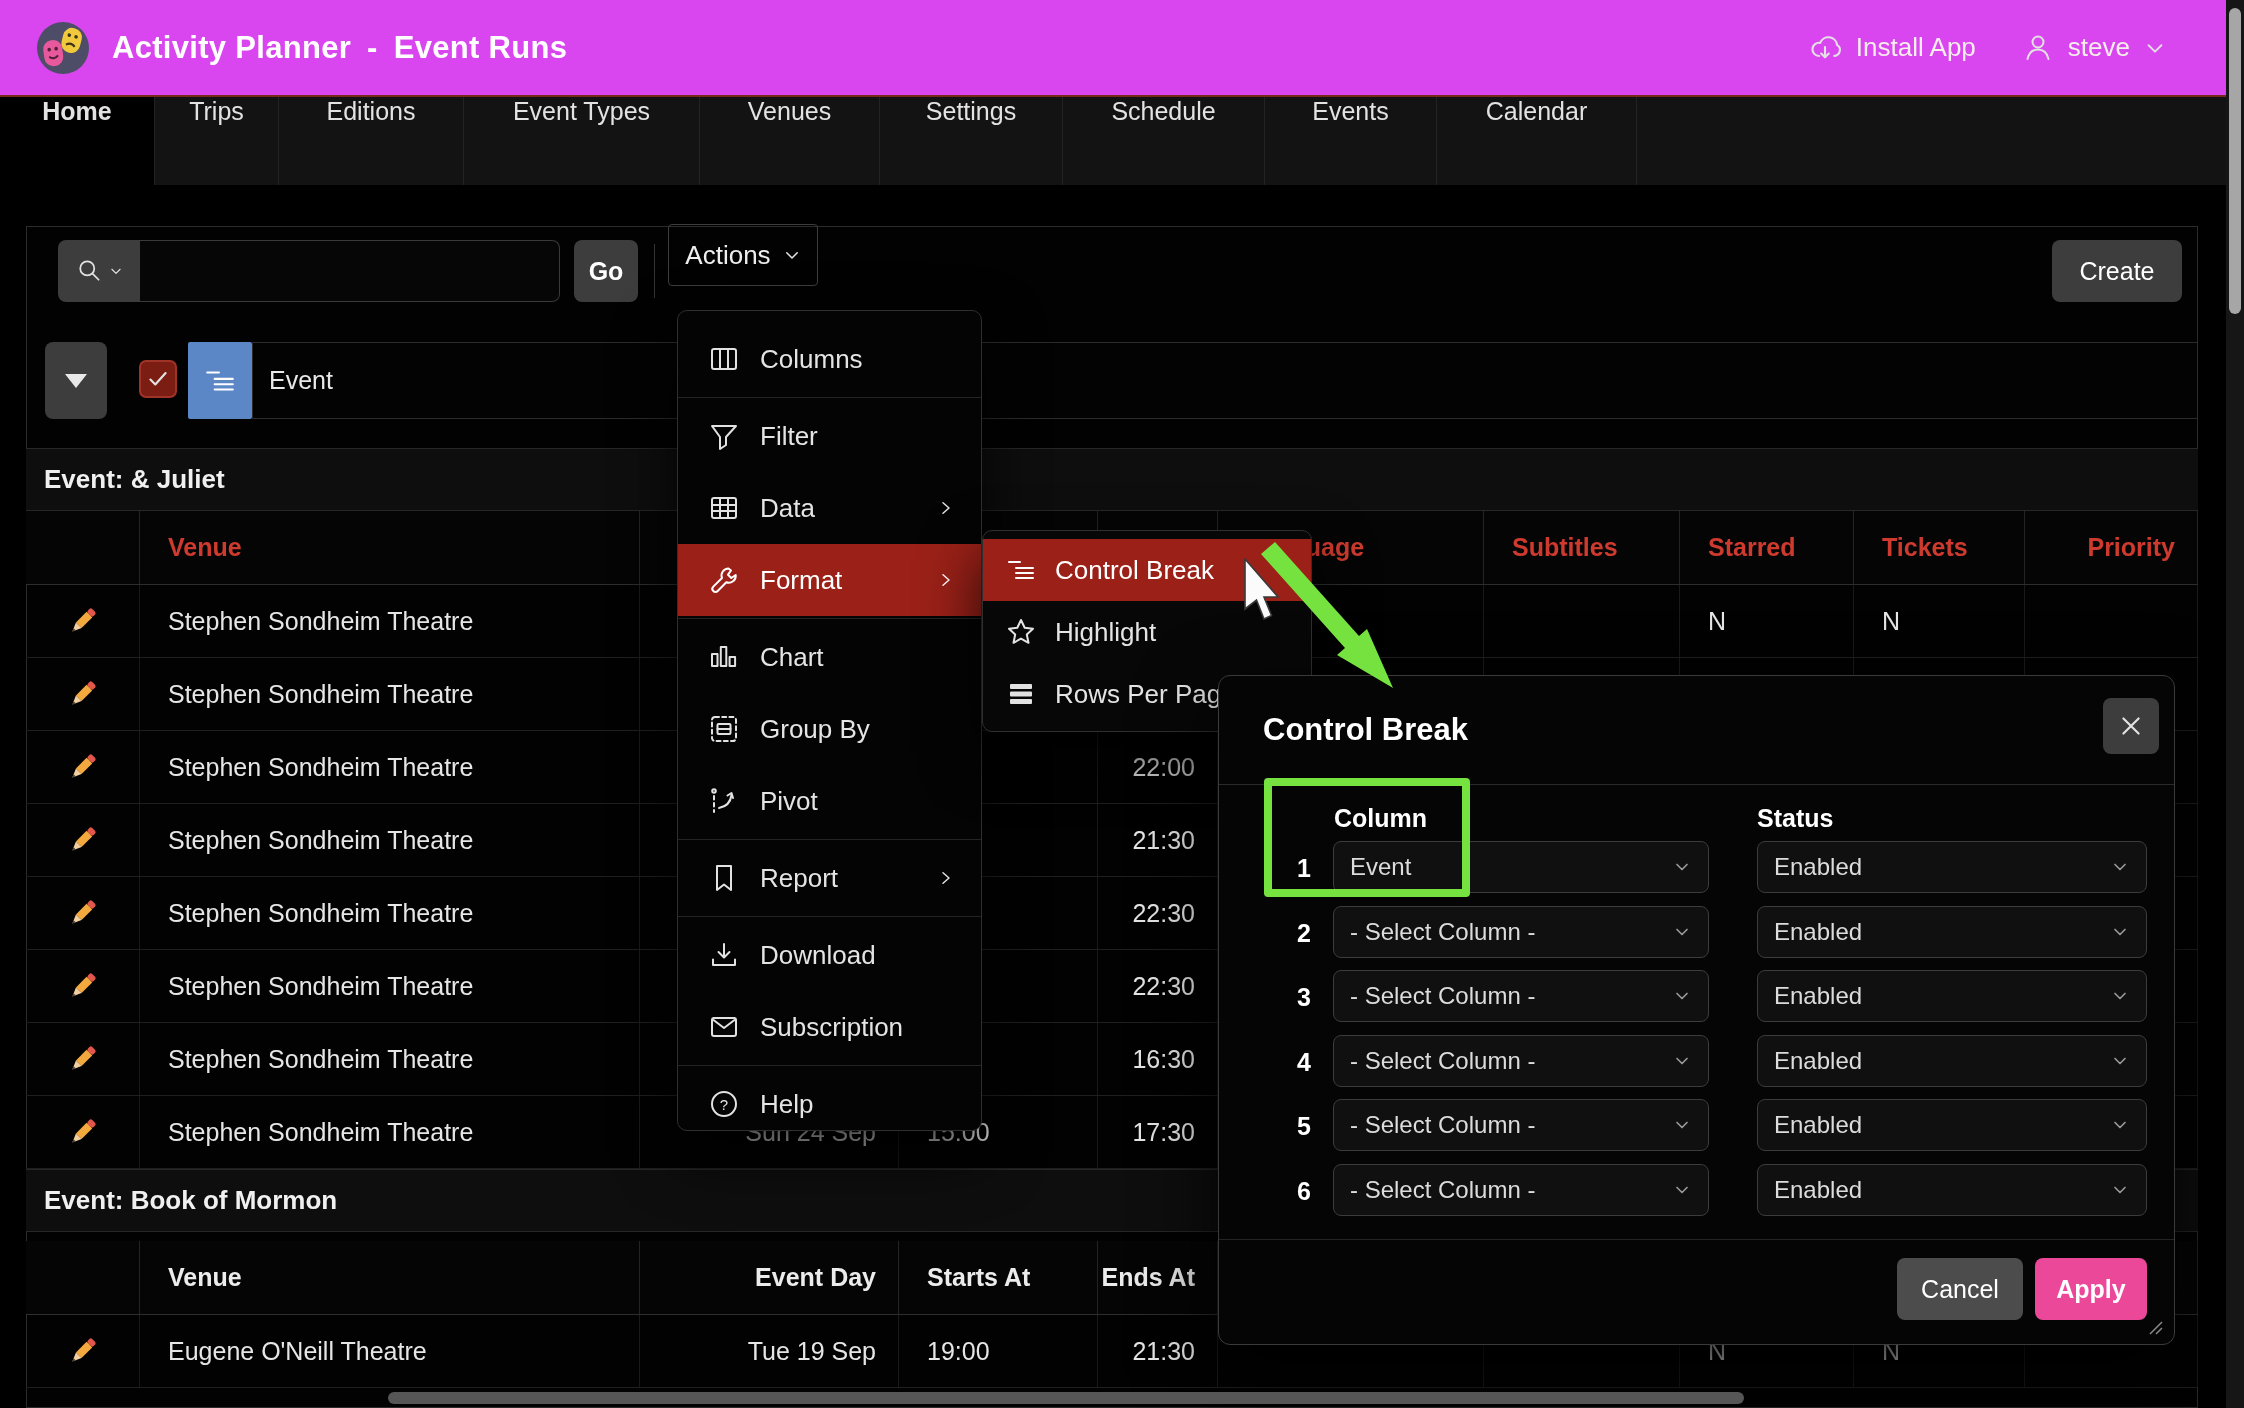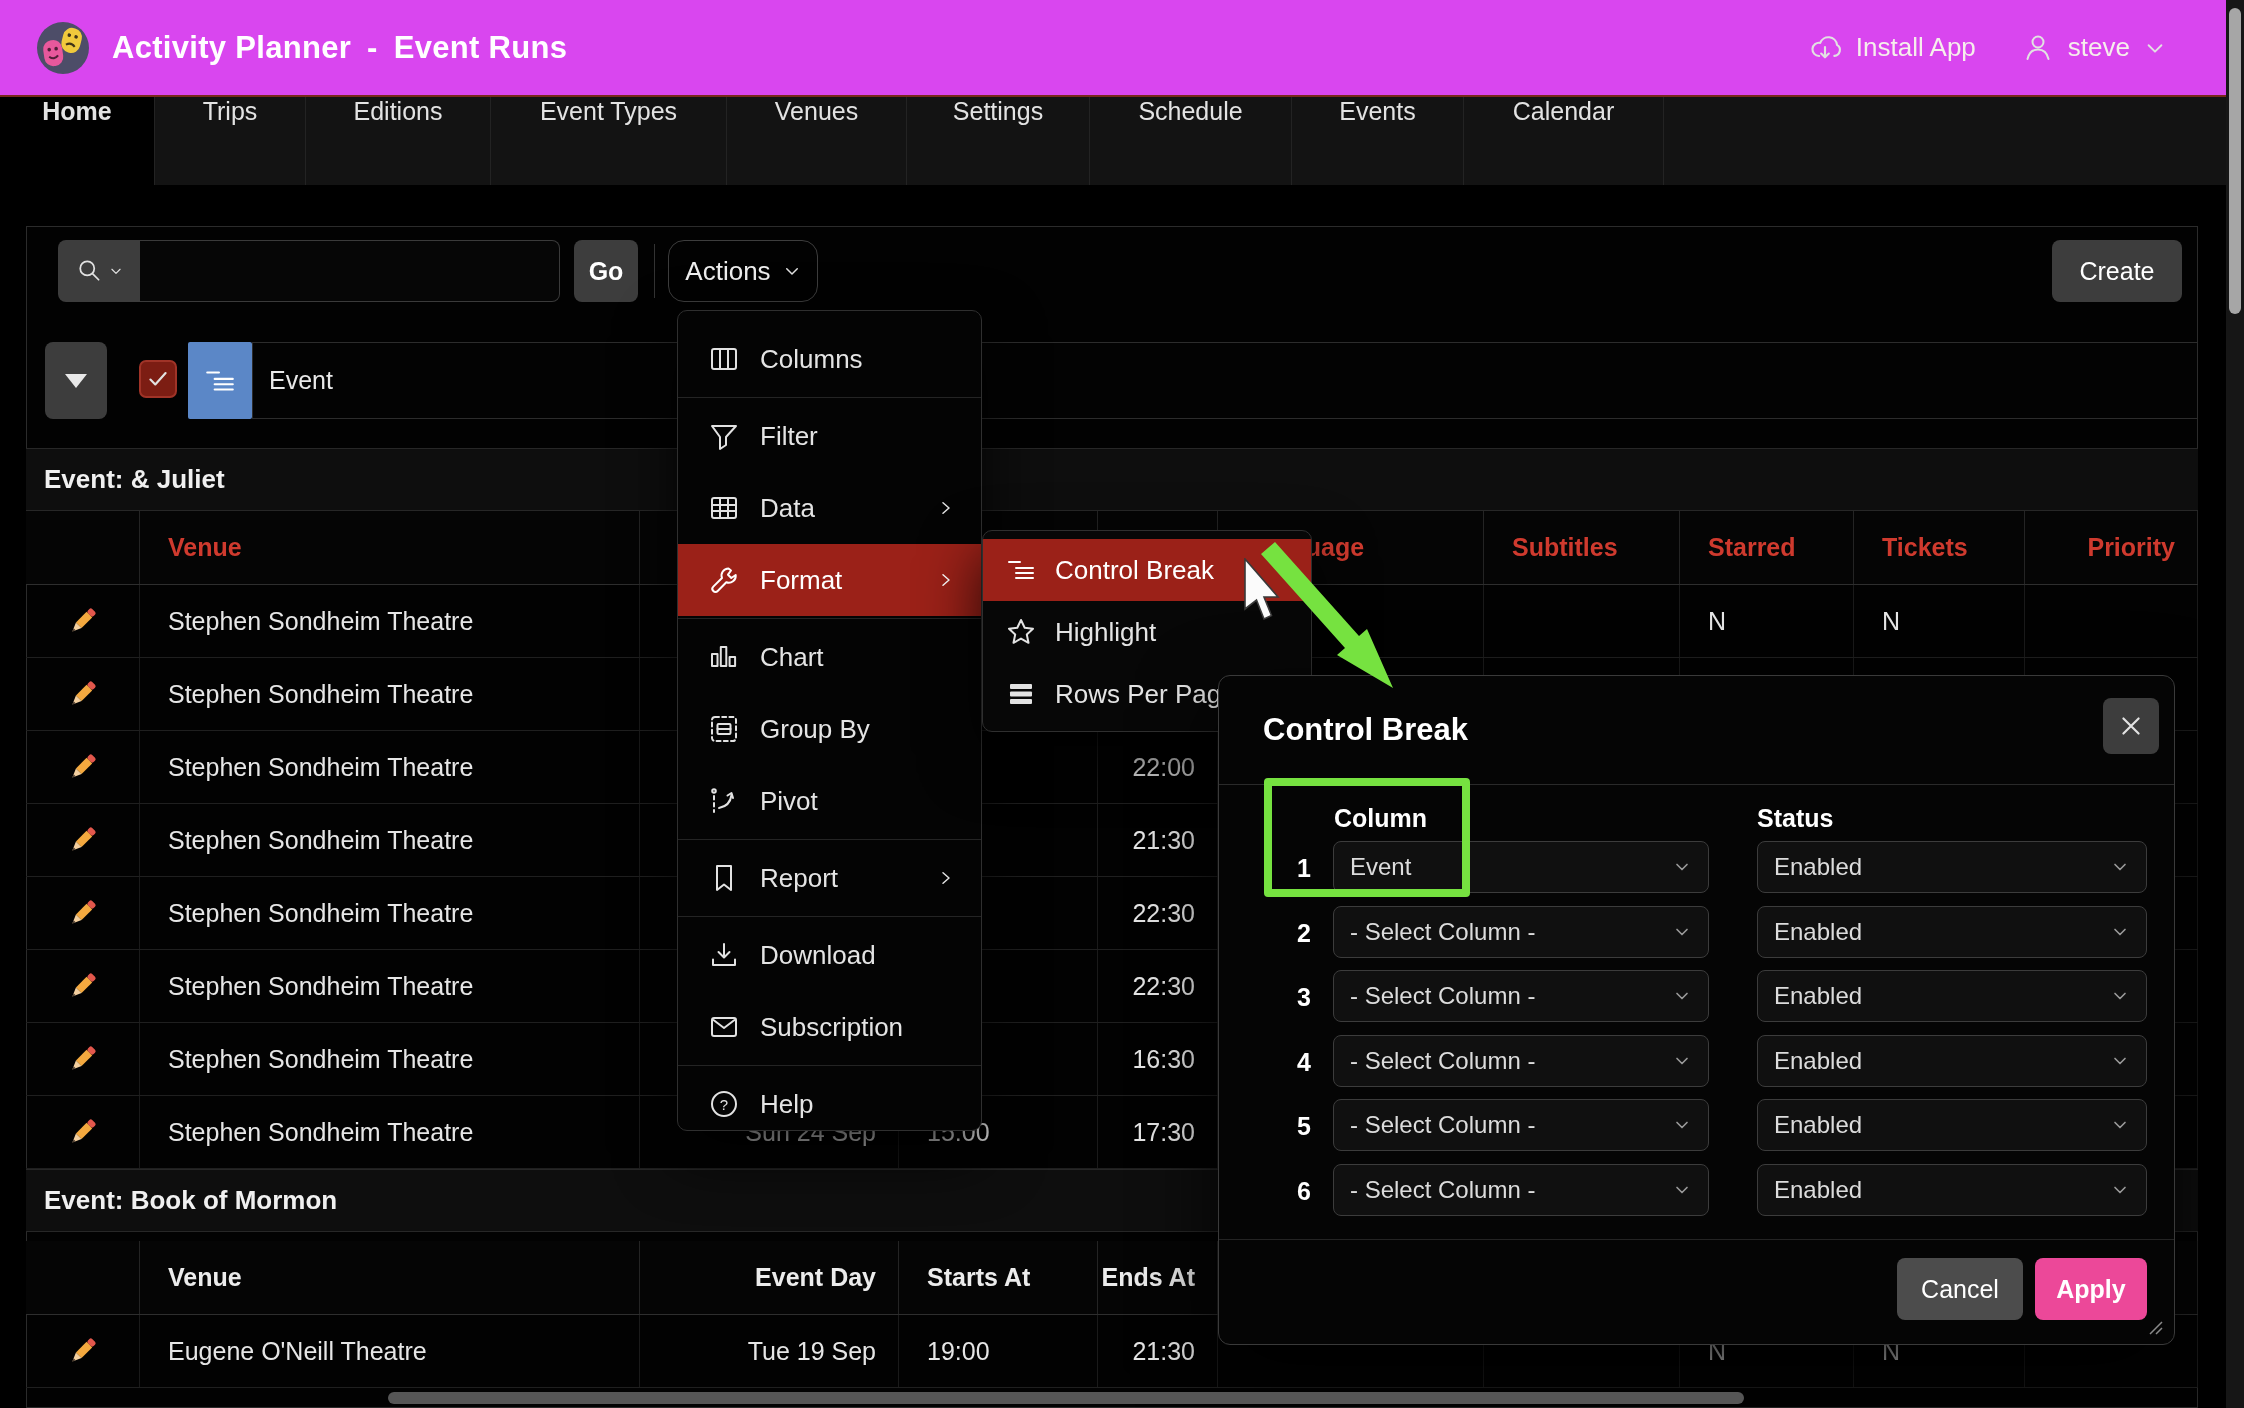--- a/index.html
+++ b/index.html
@@ -21,21 +21,21 @@
   .tab.active{background:#000;font-weight:bold}
 
   
   .region{position:absolute;left:26px;top:226px;width:2172px;height:1182px;border:1px solid #2b2b2b;background:#020202;z-index:1}
 
   
   .sbtn{position:absolute;left:58px;top:240px;width:82px;height:62px;background:#3d3d3d;border-radius:8px 0 0 8px;display:flex;align-items:center;justify-content:center;gap:6px;z-index:2;cursor:pointer}
   .sinput{position:absolute;left:140px;top:240px;width:420px;height:62px;background:#060606;border:1px solid #3a3a3a;border-left:none;border-radius:0 8px 8px 0;color:#eee;font-size:25px;padding:0 16px;z-index:2}
   .gobtn{position:absolute;left:574px;top:240px;width:64px;height:62px;background:#3d3d3d;border-radius:8px;color:#fff;font-weight:bold;font-size:25px;display:flex;align-items:center;justify-content:center;z-index:2;cursor:pointer}
   .vsep{position:absolute;left:654px;top:244px;width:1px;height:54px;background:#333;z-index:2}
-  .actbtn{position:absolute;left:668px;top:240px;width:150px;height:62px;border:1px solid #3d3d3d;border-radius:16px;display:flex;align-items:center;justify-content:center;gap:12px;font-size:26px;color:#eee;z-index:2;cursor:pointer}
+  .actbtn{position:absolute;left:668px;top:224px;width:150px;height:62px;border:1px solid #3d3d3d;border-radius:4px;display:flex;align-items:center;justify-content:center;gap:12px;font-size:26px;color:#eee;z-index:2;cursor:pointer}
   .createbtn{position:absolute;left:2052px;top:240px;width:130px;height:62px;background:#3d3d3d;border-radius:8px;display:flex;align-items:center;justify-content:center;font-size:25px;color:#fff;z-index:2;cursor:pointer}
 
   
   .ddbtn{position:absolute;left:45px;top:342px;width:62px;height:77px;background:#3d3d3d;border-radius:8px;display:flex;align-items:center;justify-content:center;z-index:2;cursor:pointer}
   .tri{width:0;height:0;border-left:11px solid transparent;border-right:11px solid transparent;border-top:14px solid #e8e8e8}
   .cbx{position:absolute;left:139px;top:360px;width:38px;height:38px;background:#7c1d13;border:2px solid #a03327;border-radius:7px;display:flex;align-items:center;justify-content:center;z-index:2;cursor:pointer}
   .bluechip{position:absolute;left:188px;top:342px;width:64px;height:77px;background:#5b87c7;border-radius:2px;display:flex;align-items:center;justify-content:center;z-index:2;cursor:pointer}
   .breakbar{position:absolute;left:252px;top:342px;width:1946px;height:77px;background:#030303;border:1px solid #2c2c2c;display:flex;align-items:center;padding-left:16px;font-size:25px;color:#e9e9e9;z-index:2}
 
   
@@ -133,21 +133,21 @@
           <path d="m5 9 7 7 7-7"></path>
         </svg>
     </div>
   </div>
 </div>
 
 <div class="nav">
   <div class="tab active" style="width:155px">
       <span>Home</span>
     </div>
-  <div class="tab" style="width:151px">
+  <div class="tab" style="width:124px">
       <span>Trips</span>
     </div>
   <div class="tab" style="width:185px">
       <span>Editions</span>
     </div>
   <div class="tab" style="width:236px">
       <span>Event Types</span>
     </div>
   <div class="tab" style="width:180px">
       <span>Venues</span>

